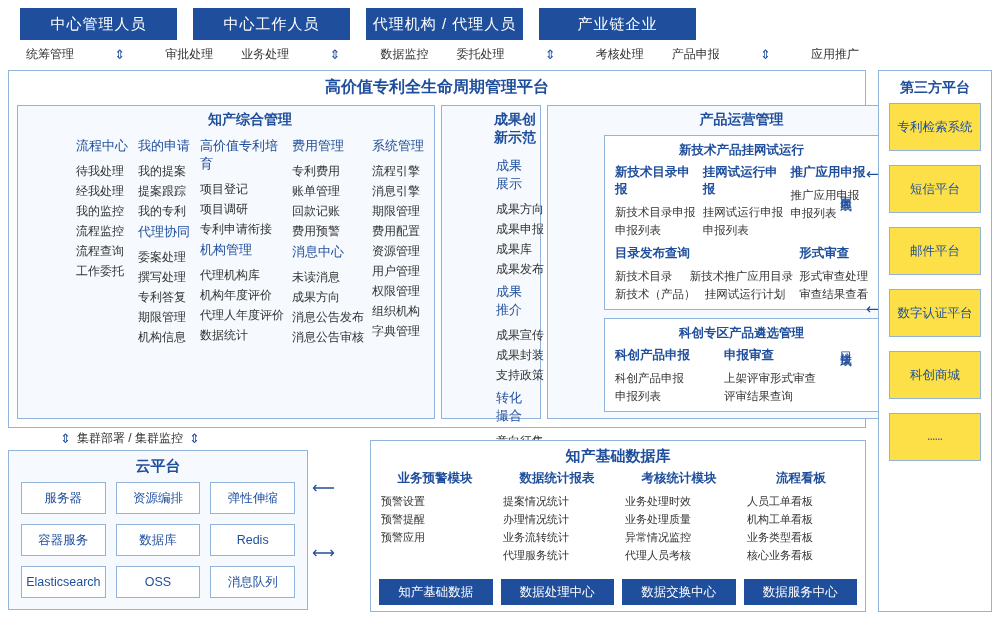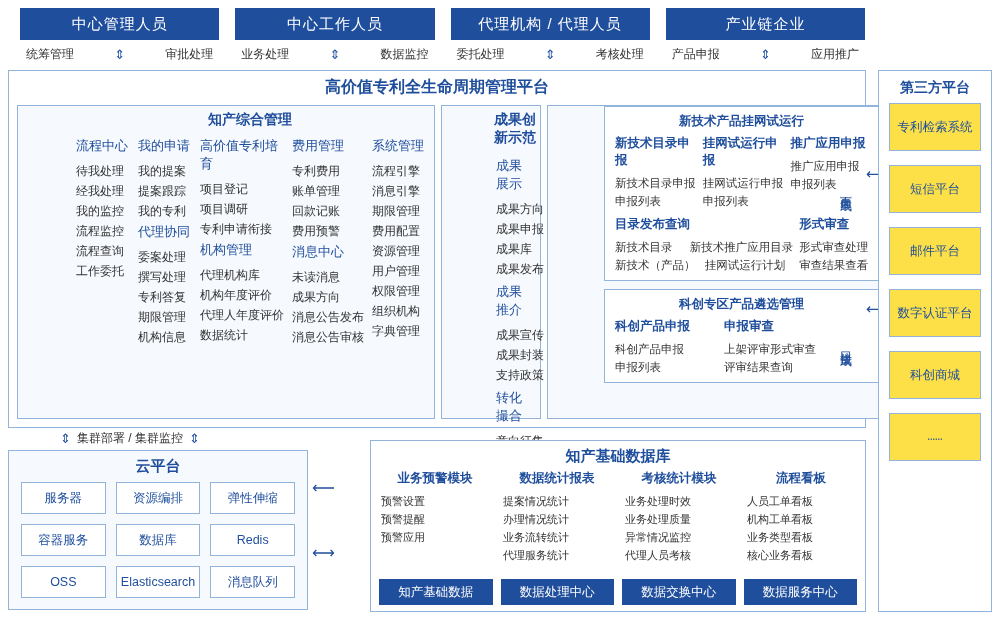--- a/index.html
+++ b/index.html
@@ -20,21 +20,21 @@
     position: relative;
     width: 1000px;
     height: 622px;
   }
 
   
   .roles {
     position: absolute;
     left: 20px;
     top: 8px;
-    width: 845px;
+    width: 676px;
     display: flex;
     gap: 16px;
   }
   .role-box {
     flex: 1;
     height: 32px;
     background: #1f4e9c;
     color: #ffffff;
     font-size: 15px;
     display: flex;
@@ -478,20 +478,21 @@
           <div class="item">成果封装</div>
           <div class="item">支持政策</div>
           <div class="grp-head">转化撮合</div>
           <div class="item">意向征集</div>
           <div class="item">撮合服务</div>
           <div class="item">转化备案</div>
         </div>
       </div>
 
       <div class="col-block cpyy">
+        <div class="block-title">产品运营管理</div>
 
         <div class="sub-box">
           <div class="sub-title">新技术产品挂网试运行</div>
           <div class="sub-cols">
             <div class="sub-col w1">
               <div class="sub-head">新技术目录申报</div>
               <div class="sub-item">新技术目录申报</div>
               <div class="sub-item">申报列表</div>
             </div>
             <div class="sub-col w1">
@@ -573,22 +574,22 @@
 
   <div class="cloud">
     <div class="cloud-title">云平台</div>
     <div class="cloud-grid">
       <div class="cloud-cell">服务器</div>
       <div class="cloud-cell">资源编排</div>
       <div class="cloud-cell">弹性伸缩</div>
       <div class="cloud-cell">容器服务</div>
       <div class="cloud-cell">数据库</div>
       <div class="cloud-cell">Redis</div>
+      <div class="cloud-cell">Elasticsearch</div>
       <div class="cloud-cell">OSS</div>
-      <div class="cloud-cell">Elasticsearch</div>
       <div class="cloud-cell">消息队列</div>
     </div>
   </div>
 
   <div class="arrow-l1">⟵</div>
   <div class="arrow-l2">⟷</div>
 
   <div class="db">
     <div class="db-title">知产基础数据库</div>
     <div class="db-cols">

